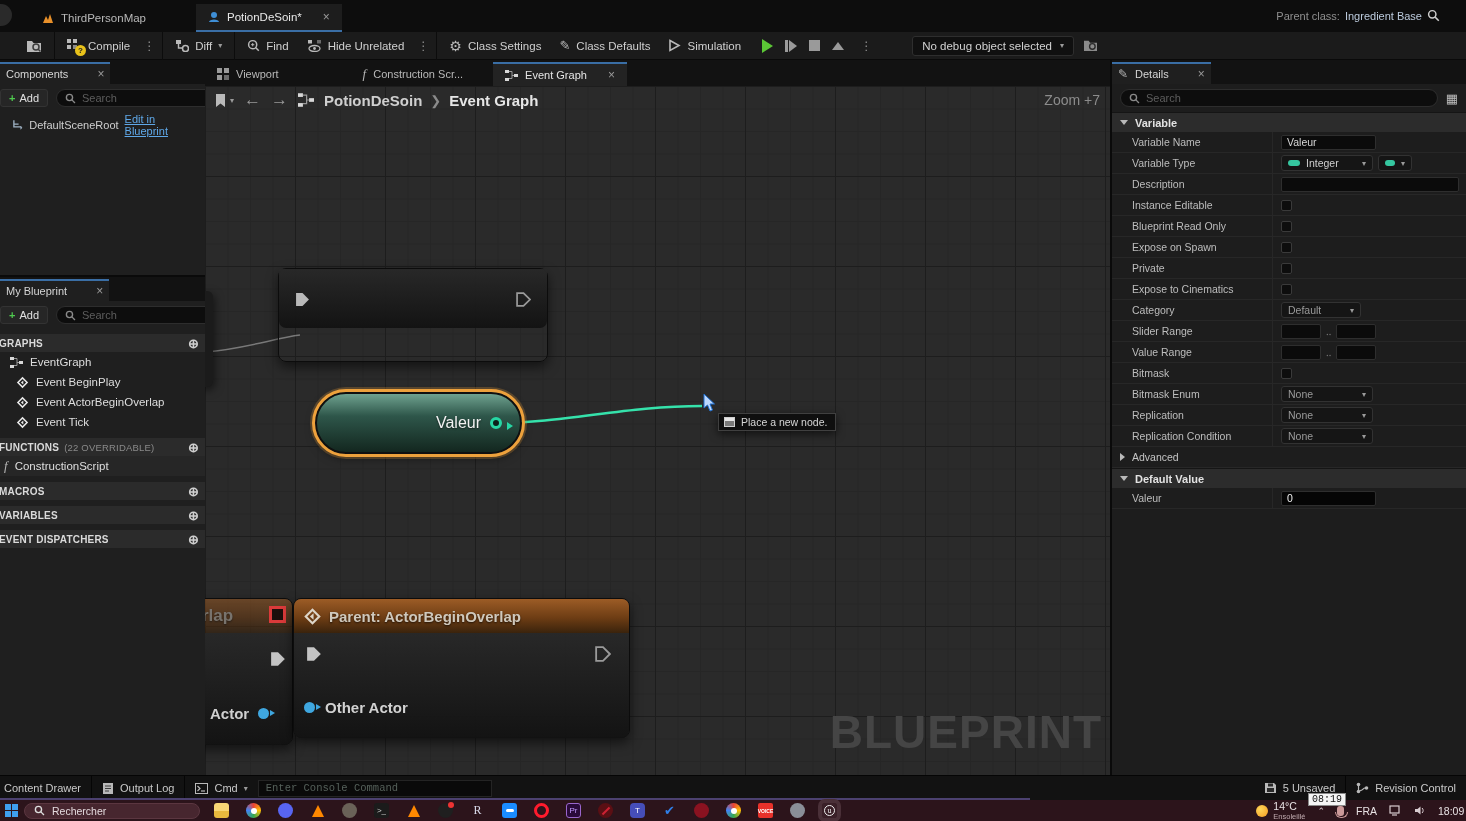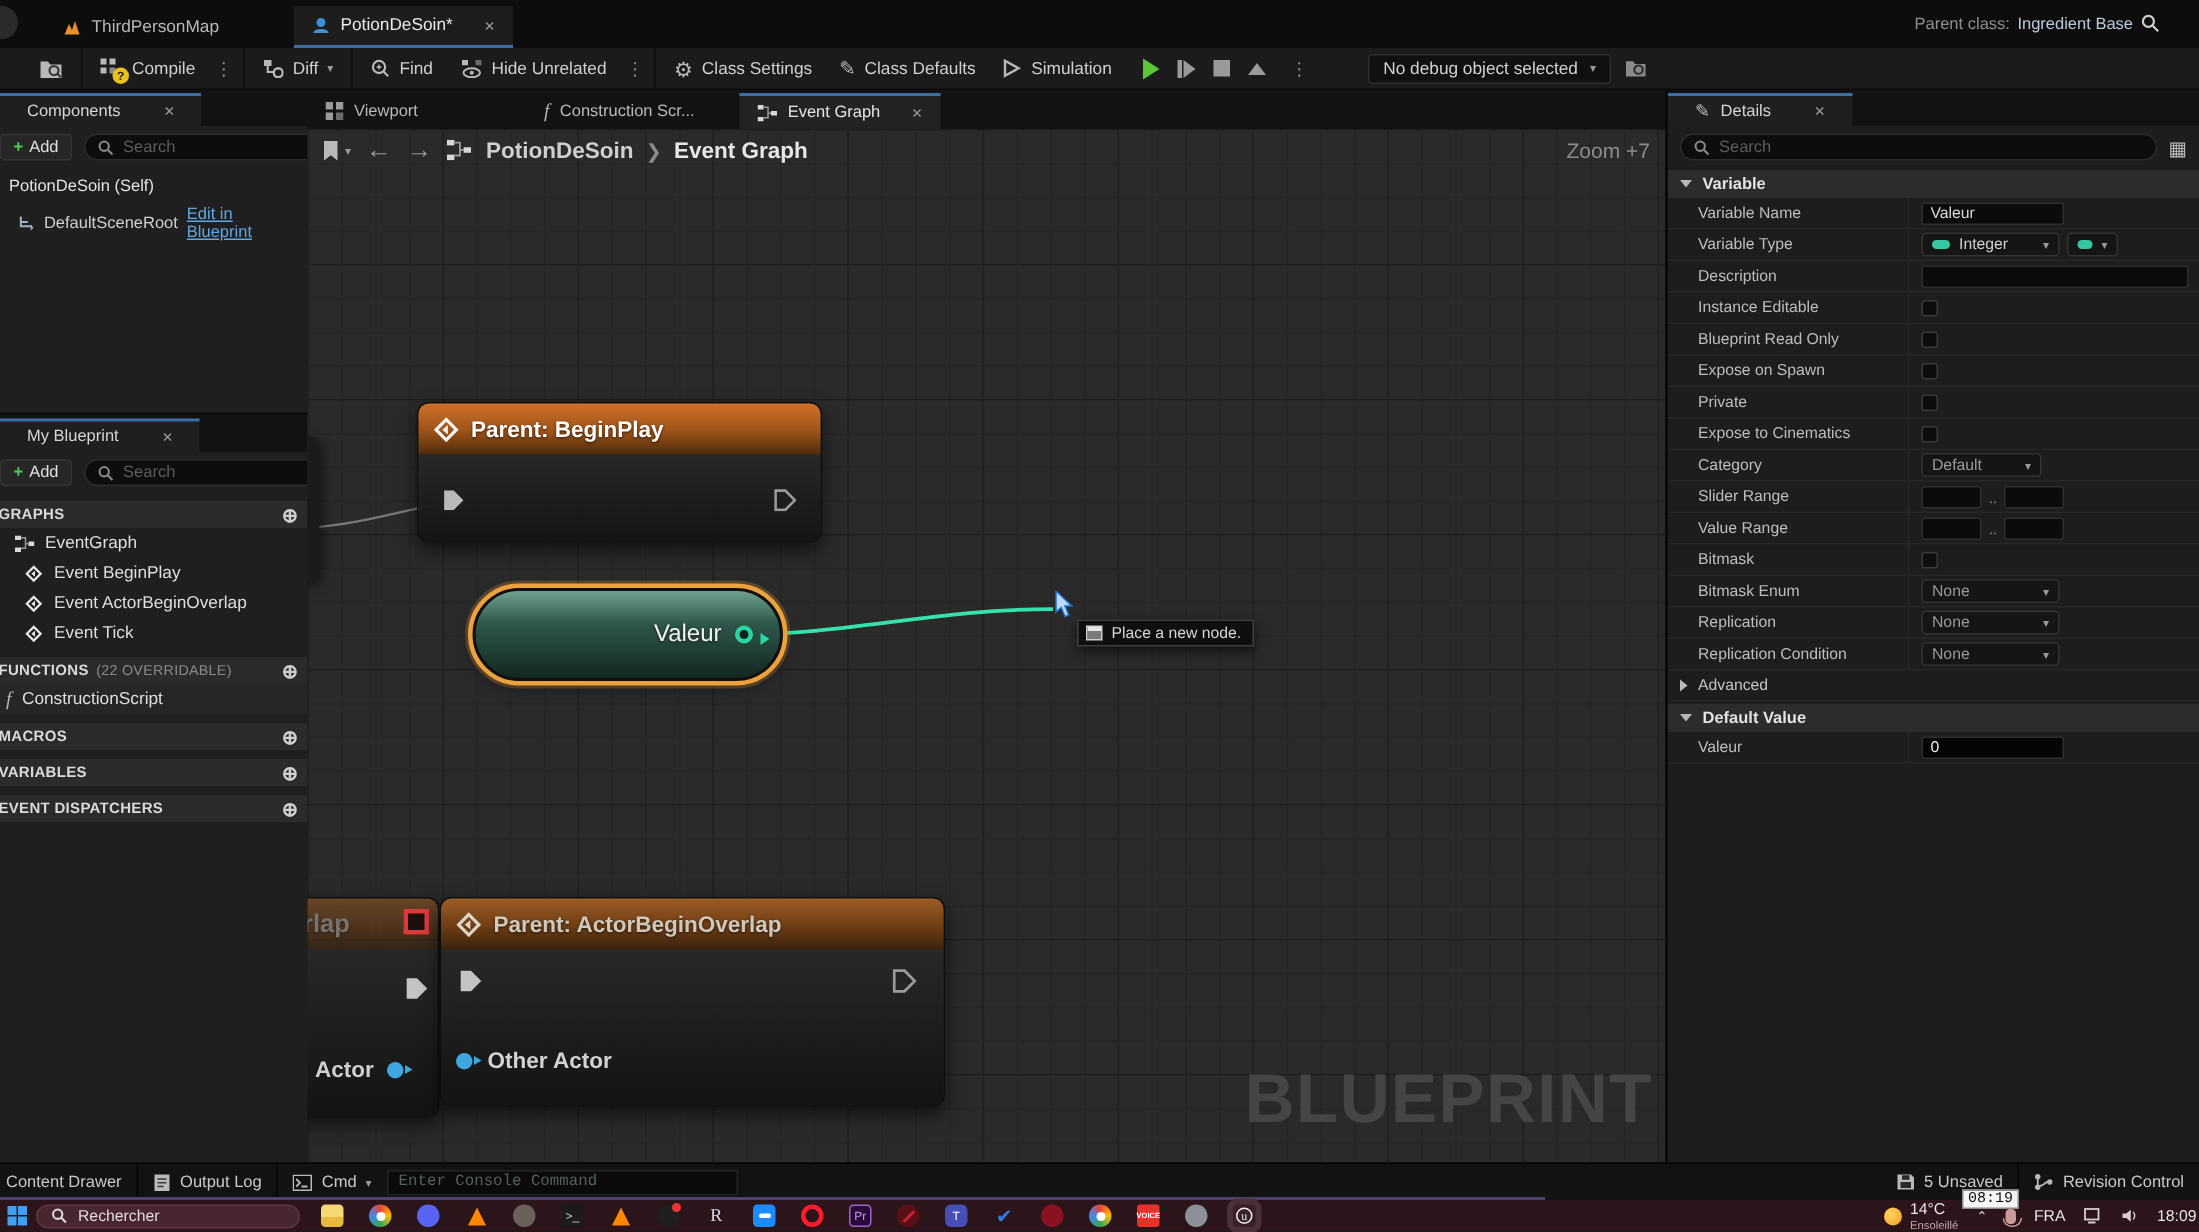--- a/index.html
+++ b/index.html
@@ -46,21 +46,21 @@
     border-bottom:6px solid transparent; }
   .stop-sq { width:11px; height:11px; background:#9a9a9a; }
   .eject { width:0; height:0; border-bottom:8px solid #9a9a9a; border-left:6px solid transparent;
     border-right:6px solid transparent; box-shadow:0 10px 0 -7px #9a9a9a; }
   #debug-dd { display:flex; align-items:center; gap:8px; background:#101010; border:1px solid #2e2e2e;
     border-radius:3px; height:20px; padding:0 9px; color:#d2d2d2; margin-left:24px; }
 
   
   .panel { position:absolute; background:#1f1f1f; }
   .tabstrip { height:24px; background:#121212; display:flex; align-items:flex-end; }
-  .ptab { height:22px; display:flex; align-items:center; gap:7px; background:#1f1f1f; padding:0 18px;
+  .ptab { height:22px; display:flex; align-items:center; gap:7px; background:#1f1f1f; padding:0 6px;
     font-size:11px; color:#d5d5d5; border-top:2px solid #3a6ea5; }
   .ptab .tab-close { margin-left:22px; }
   .searchpill { flex:1; display:flex; align-items:center; gap:6px; background:#0d0d0d;
     border:1px solid #2d2d2d; border-radius:10px; height:18px; padding:0 8px; }
   .searchpill input { flex:1; background:transparent; border:none; outline:none; color:#cfcfcf;
     font-size:11px; font-family:"Liberation Sans",sans-serif; min-width:0; }
   .searchpill input::placeholder { color:#5d5d5d; }
   .addbtn { display:flex; align-items:center; gap:4px; background:#262626; border:1px solid #333;
     border-radius:3px; height:18px; padding:0 8px; color:#e0e0e0; font-size:11px; margin-left:-6px; }
   .addbtn .plus { color:#4fc94f; font-weight:bold; }
@@ -327,21 +327,20 @@
       <span>Add</span>
     </div>
     <div class="searchpill">
       <svg width="11" height="11" viewBox="0 0 16 16">
           <circle cx="6.5" cy="6.5" r="4.5" fill="none" stroke="#8a8a8a" stroke-width="2"></circle>
           <line x1="10" y1="10" x2="14.5" y2="14.5" stroke="#8a8a8a" stroke-width="2"></line>
         </svg>
       <input placeholder="Search" style="">
     </div>
   </div>
-  <div class="comp-self">PotionDeSoin (Self)</div>
   <div class="comp-row">
     <svg width="12" height="12" viewBox="0 0 12 12">
         <path d="M2,1 v7 h8 M2,5 h5" stroke="#9fb2c4" stroke-width="1.4" fill="none"></path>
         <path d="M9,7 l2,2 -2,2" fill="#9fb2c4"></path>
       </svg>
     <span>DefaultSceneRoot</span>
     <span class="link">Edit in Blueprint</span>
   </div>
 </div>
 
@@ -456,27 +455,20 @@
   <div id="canvas">
 
     <svg class="abs" style="left:0;top:0;" width="905" height="689">
       <path d="M0,266 C40,263 70,252 95,249" stroke="#b9b9b9" stroke-width="1.5" fill="none" opacity="0.55"></path>
       <path d="M290,337 C360,337 420,320 497,320" stroke="#35e2ab" stroke-width="2.5" fill="none"></path>
     </svg>
 
     <div class="abs" style="left:-6px;top:205px;width:14px;height:96px;background:#1b1b1b;border-radius:0 6px 6px 0;box-shadow:2px 3px 8px rgba(0,0,0,.5);"></div>
 
     <div class="uenode" style="left:73px;top:182px;width:270px;height:94px;">
-      <div class="head head-orange">
-        <svg width="17" height="17" viewBox="0 0 16 16">
-            <rect x="3.5" y="3.5" width="9" height="9" transform="rotate(45 8 8)" fill="none" stroke="#f4f4f4" stroke-width="2"></rect>
-            <path d="M5.5,8 L9,5 L9,11 Z" fill="#f4f4f4"></path>
-          </svg>
-        <span>Parent: BeginPlay</span>
-      </div>
       <div class="body" style="height:59px;">
         <svg class="abs" style="left:16px;top:23px;" width="15" height="15" viewBox="0 0 14 14">
             <path d="M1,1 L7,1 L13,7 L7,13 L1,13 Z" fill="#b9b9b9"></path>
           </svg>
         <svg class="abs" style="right:16px;top:23px;" width="15" height="15" viewBox="0 0 14 14">
             <path d="M1,1 L7,1 L13,7 L7,13 L1,13 Z" fill="none" stroke="#9a9a9a" stroke-width="1.6"></path>
           </svg>
       </div>
     </div>
 

